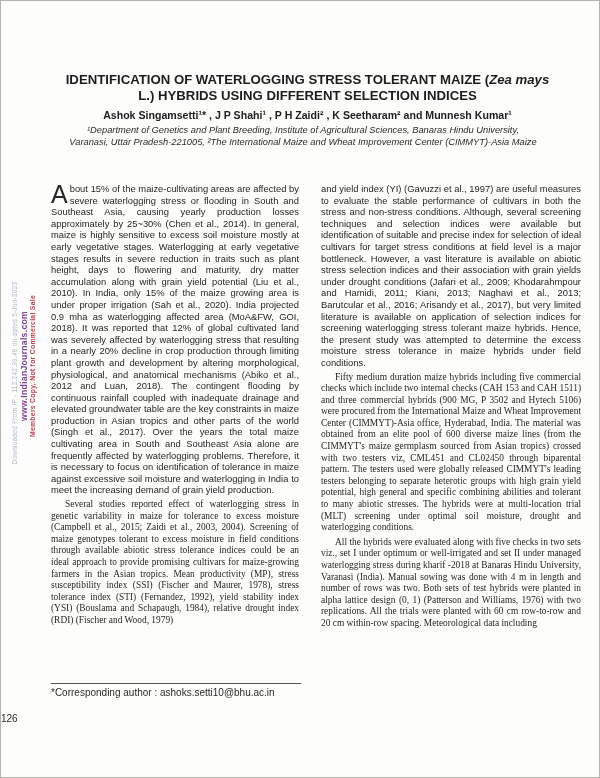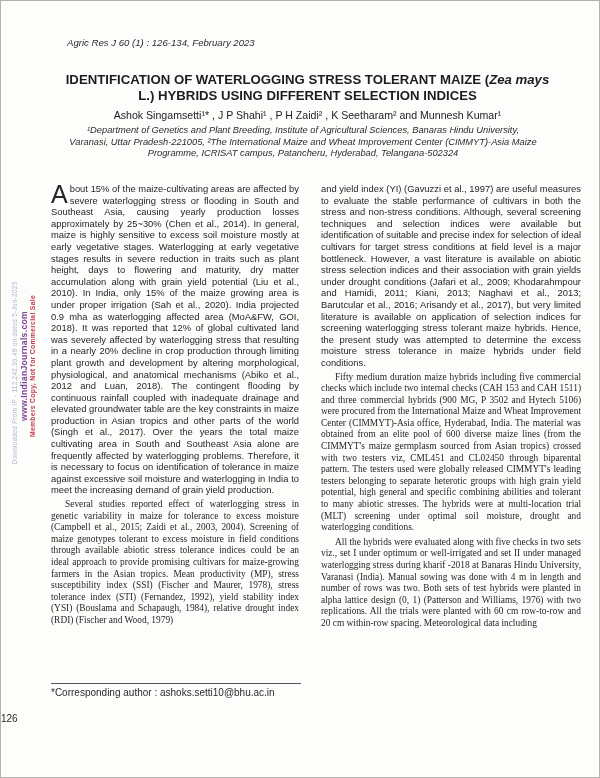--- a/index.html
+++ b/index.html
@@ -18,21 +18,21 @@
     position:absolute;left:66px;top:35px;
     font-size:9.6px;line-height:14px;font-style:italic;color:#2b2b2b;
   }
   .title{
     position:absolute;left:55px;right:40px;top:71px;
     text-align:center;font-weight:bold;font-size:13.2px;line-height:16px;color:#1d1d1d;
   }
   .title .it{font-style:italic;}
   .authors{
     position:absolute;left:50px;right:35px;top:108px;
-    text-align:center;font-weight:normal;font-size:10.6px;color:#1d1d1d;
+    text-align:center;font-weight:bold;font-size:10.6px;color:#1d1d1d;
   }
   .affil{
     position:absolute;left:50px;right:44px;top:124px;
     text-align:center;font-style:italic;font-size:9.3px;line-height:11.6px;color:#2b2b2b;
   }
   .body{
     position:absolute;left:50px;top:182px;
     display:flex;gap:10px;
   }
   .col{font-size:9.4px;line-height:11.6px;text-align:justify;color:#262626;}
@@ -63,31 +63,29 @@
   .wm-downloaded{left:13px;top:372px;font-size:6.4px;color:#aab8d2;font-weight:normal;}
   .wm-site{left:23px;top:365px;font-size:8.6px;color:#7d3f98;}
   .wm-members{left:31px;top:365px;font-size:6.8px;color:#c23b4b;}
 </style>
 </head>
 <body>
 
 <div class="page">
 
   <div class="hdr">
-    <div>Agric Res J 60 (1) : 126-134, February 2023</div>
   </div>
 
   <div class="title"><span>IDENTIFICATION OF WATERLOGGING STRESS TOLERANT MAIZE (</span><span class="it">Zea mays</span><span> L.) HYBRIDS USING DIFFERENT SELECTION INDICES</span></div>
 
   <div class="authors">Ashok Singamsetti¹* , J P Shahi¹ , P H Zaidi² , K Seetharam² and Munnesh Kumar¹</div>
 
   <div class="affil">
     <div>¹Department of Genetics and Plant Breeding, Institute of Agricultural Sciences, Banaras Hindu University,</div>
     <div>Varanasi, Uttar Pradesh-221005, ²The International Maize and Wheat Improvement Center (CIMMYT)-Asia Maize</div>
-    <div>Programme, ICRISAT campus, Patancheru, Hyderabad, Telangana-502324</div>
   </div>
 
   <div class="body">
     <div class="col col-left">
       <p><span class="dropcap">A</span><span>bout 15% of the maize-cultivating areas are affected by severe waterlogging stress or flooding in South and Southeast Asia, causing yearly production losses approximately by 25~30% (Chen et al., 2014). In general, maize is highly sensitive to excess soil moisture mostly at early vegetative stages. Waterlogging at early vegetative stages results in severe reduction in traits such as plant height, days to flowering and maturity, dry matter accumulation along with grain yield potential (Liu et al., 2010). In India, only 15% of the maize growing area is under proper irrigation (Sah et al., 2020). India projected 0.9 mha as waterlogging affected area (MoA&amp;FW, GOI, 2018). It was reported that 12% of global cultivated land was severely affected by waterlogging stress that resulting in a nearly 20% decline in crop production through limiting plant growth and development by altering morphological, physiological, and anatomical mechanisms (Abiko et al., 2012 and Luan, 2018). The contingent flooding by continuous rainfall coupled with inadequate drainage and elevated groundwater table are the key constraints in maize production in Asian tropics and other parts of the world (Singh et al., 2017). Over the years the total maize cultivating area in South and Southeast Asia alone are frequently affected by waterlogging problems. Therefore, it is necessary to focus on identification of tolerance in maize against excessive soil moisture and waterlogging in India to meet the increasing demand of grain yield production.</span></p>
       <p>Several studies reported effect of waterlogging stress in genetic variability in maize for tolerance to excess moisture (Campbell et al., 2015; Zaidi et al., 2003, 2004). Screening of maize genotypes tolerant to excess moisture in field conditions through available abiotic stress tolerance indices could be an ideal approach to provide promising cultivars for maize-growing farmers in the Asian tropics. Mean productivity (MP), stress susceptibility index (SSI) (Fischer and Maurer, 1978), stress tolerance index (STI) (Fernandez, 1992), yield stability index (YSI) (Bouslama and Schapaugh, 1984), relative drought index (RDI) (Fischer and Wood, 1979)</p>
     </div>
     <div class="col col-right">
       <p>and yield index (YI) (Gavuzzi et al., 1997) are useful measures to evaluate the stable performance of cultivars in both the stress and non-stress conditions. Although, several screening techniques and selection indices were available but identification of suitable and precise index for selection of ideal cultivars for target stress conditions at field level is a major bottleneck. However, a vast literature is available on abiotic stress selection indices and their association with grain yields under drought conditions (Jafari et al., 2009; Khodarahmpour and Hamidi, 2011; Kiani, 2013; Naghavi et al., 2013; Barutcular et al., 2016; Arisandy et al., 2017), but very limited literature is available on application of selection indices for screening waterlogging stress tolerant maize hybrids. Hence, the present study was attempted to determine the excess moisture stress tolerance in maize hybrids under field conditions.</p>
       <p>Fifty medium duration maize hybrids including five commercial checks which include two internal checks (CAH 153 and CAH 1511) and three commercial hybrids (900 MG, P 3502 and Hytech 5106) were procured from the International Maize and Wheat Improvement Center (CIMMYT)-Asia office, Hyderabad, India. The material was obtained from an elite pool of 600 diverse maize lines (from the CIMMYT's maize germplasm sourced from Asian tropics) crossed with two testers viz, CML451 and CL02450 through biparental pattern. The testers used were globally released CIMMYT's leading testers belonging to separate heterotic groups with high grain yield potential, high general and specific combining abilities and tolerant to many abiotic stresses. The hybrids were at multi-location trial (MLT) screening under optimal soil moisture, drought and waterlogging conditions.</p>

